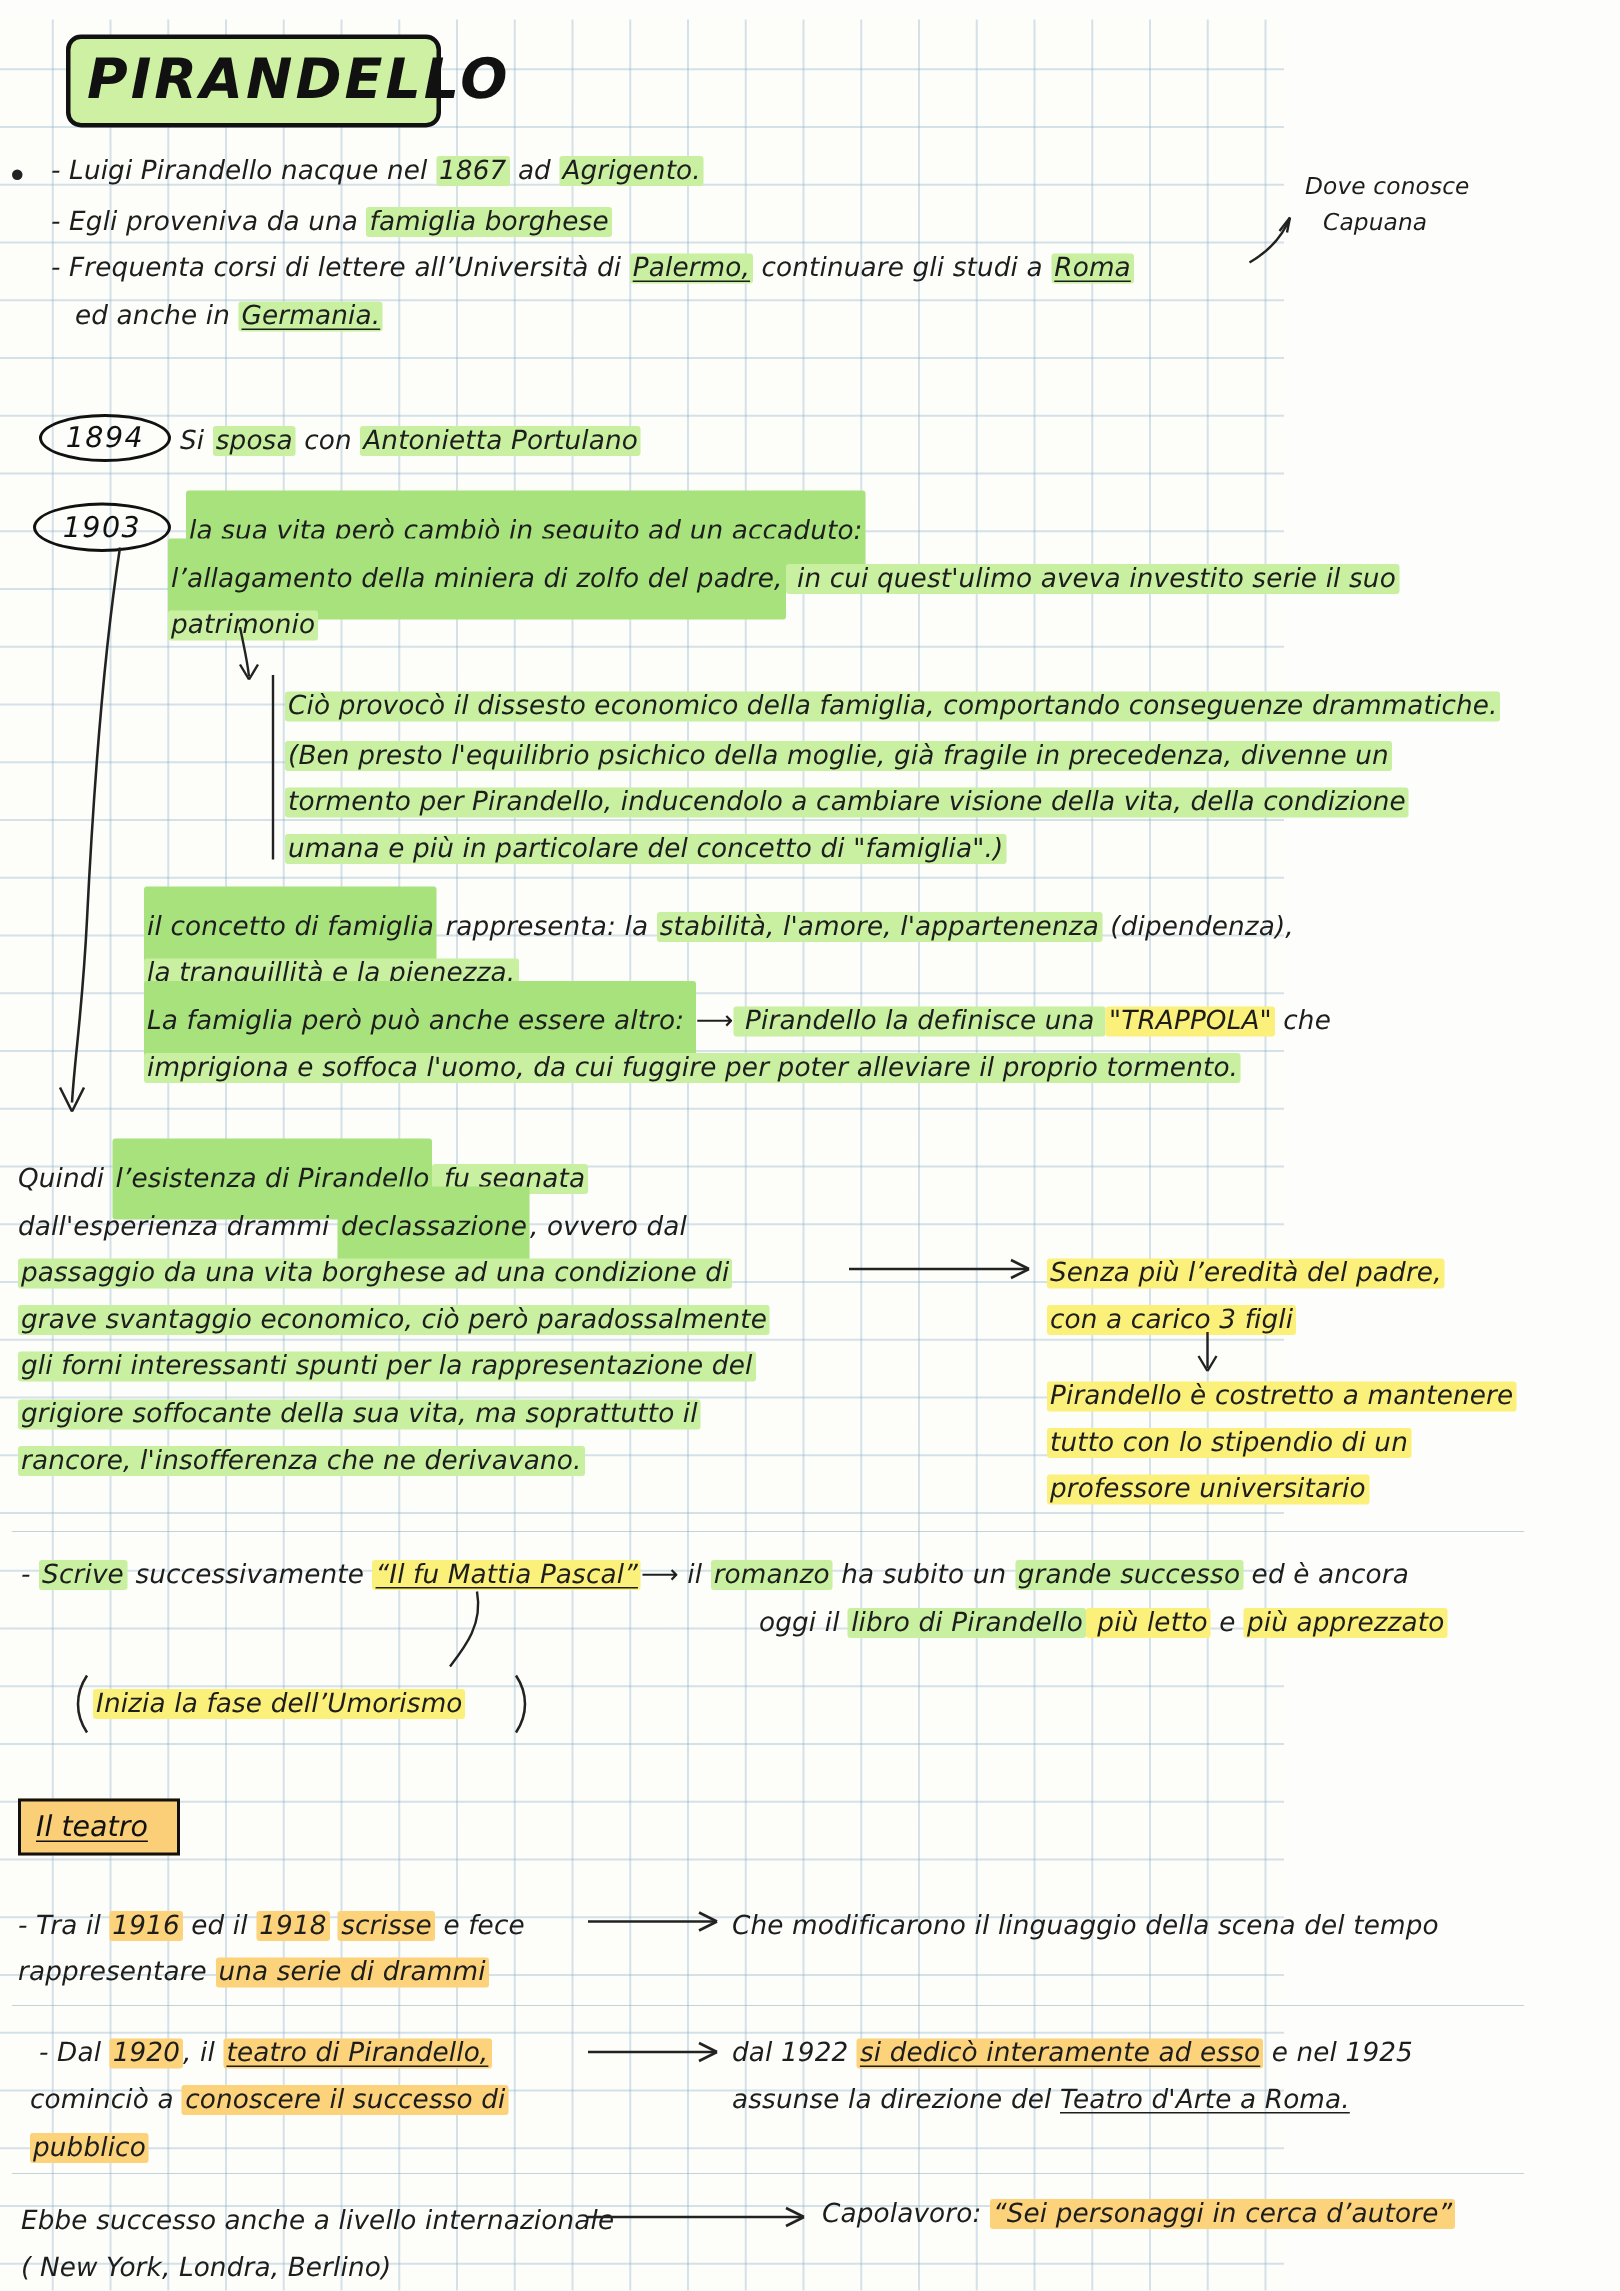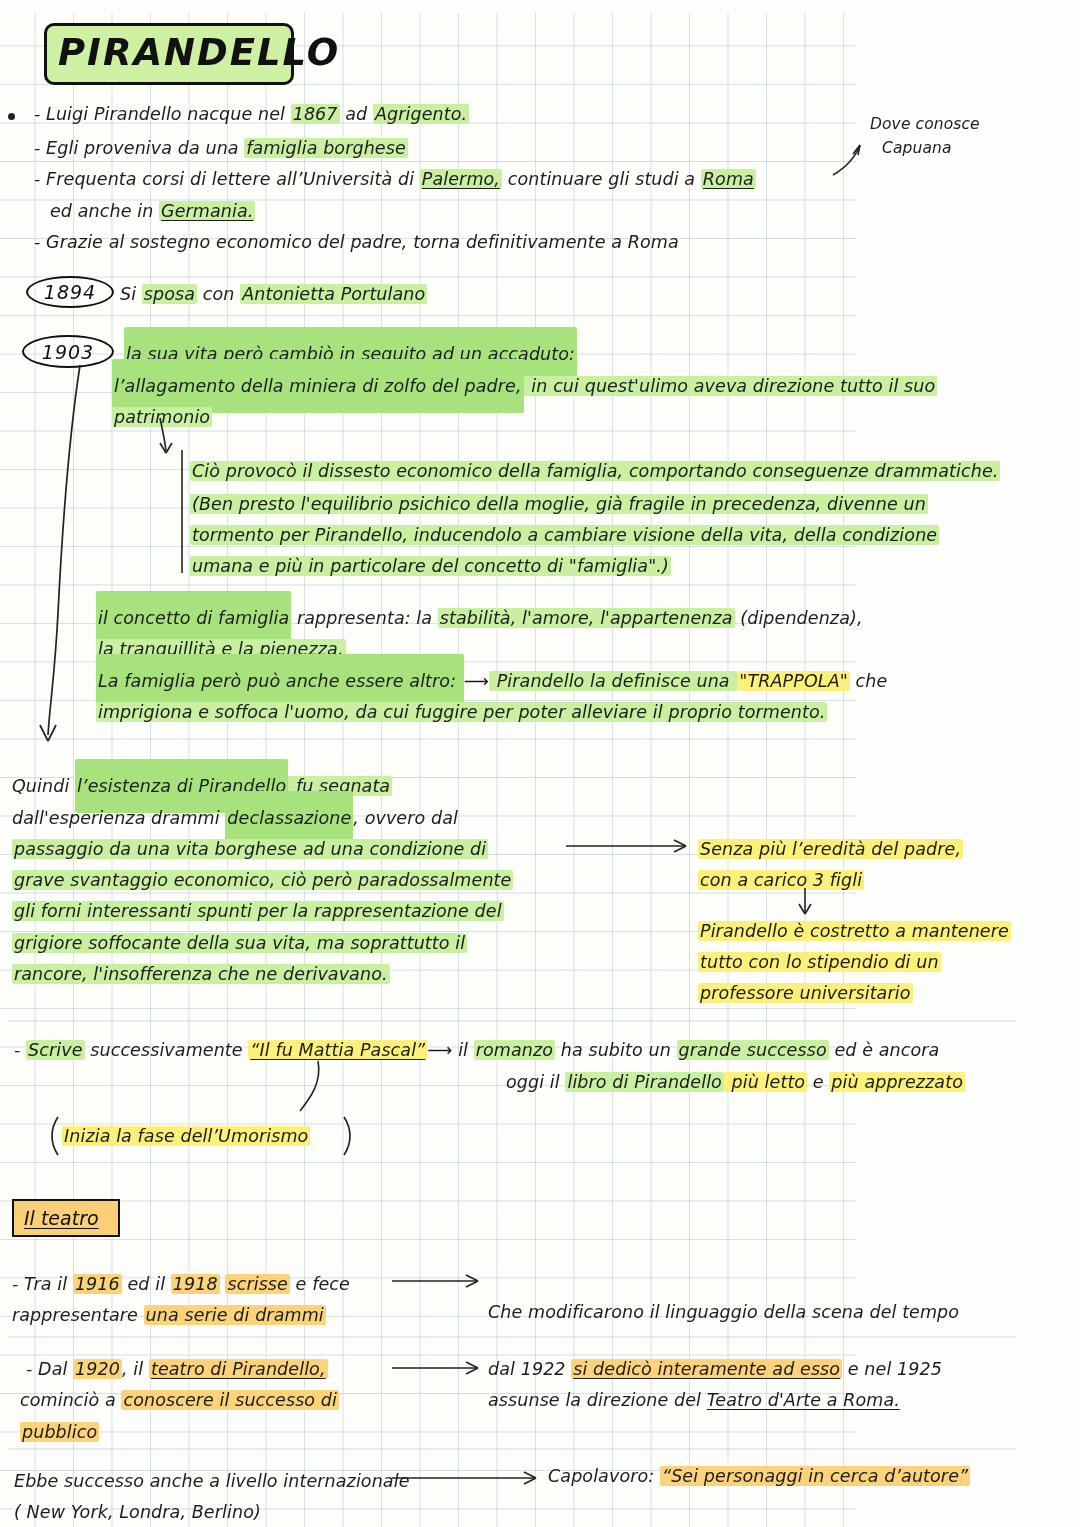--- a/index.html
+++ b/index.html
@@ -110,31 +110,30 @@
   <div class="bullet-dot"></div>
 
   <div class="txt" style="left:34px; top:88px;"><span>- Luigi Pirandello nacque nel </span><span class="hl-green">1867</span><span> ad </span><span class="hl-green">Agrigento.</span></div>
 
   <div class="txt" style="left:34px; top:122px;"><span>- Egli proveniva da una </span><span class="hl-green">famiglia borghese</span></div>
 
   <div class="txt" style="left:34px; top:153px;"><span>- Frequenta corsi di lettere all’Università di </span><span class="hl-green ul">Palermo,</span><span> continuare gli studi a </span><span class="hl-green ul">Roma</span></div>
 
   <div class="txt" style="left:50px; top:185px;"><span>ed anche in </span><span class="hl-green ul">Germania.</span></div>
 
-  <div class="txt" style="left:34px; top:216px;">- Grazie al sostegno economico del padre, torna definitivamente a Roma</div>
 
   <div class="txt" style="left:870px; top:100px; font-size:15.5px;">Dove conosce</div>
   <div class="txt" style="left:870px; top:124px; font-size:15.5px;margin-left:12px;">Capuana</div>
 
   <div class="year-ellipse" style="left:26px; top:263px; width:88px; height:32px; line-height:29px;">1894</div>
   <div class="txt" style="left:120px; top:268px;"><span>Si </span><span class="hl-green">sposa</span><span> con </span><span class="hl-green">Antonietta Portulano</span></div>
 
   <div class="year-ellipse" style="left:22px; top:322px; width:92px; height:33px; line-height:30px;">1903</div>
   <div class="txt" style="left:124px; top:328px;"><span class="hl-green-d">la sua vita però cambiò in seguito ad un accaduto:</span></div>
-  <div class="txt" style="left:112px; top:360px;"><span class="hl-green-d">l’allagamento della miniera di zolfo del padre,</span><span class="hl-green"> in cui quest'ulimo aveva direzione tutto il suo</span></div>
+  <div class="txt" style="left:112px; top:360px;"><span class="hl-green-d">l’allagamento della miniera di zolfo del padre,</span><span class="hl-green"> in cui quest'ulimo aveva investito serie il suo</span></div>
   <div class="txt" style="left:112px; top:391px;"><span class="hl-green">patrimonio</span></div>
 
   <div class="txt" style="left:190px; top:445px;"><span class="hl-green">Ciò provocò il dissesto economico della famiglia, comportando conseguenze drammatiche.</span></div>
   <div class="txt" style="left:190px; top:478px;"><span class="hl-green">(Ben presto l'equilibrio psichico della moglie, già fragile in precedenza, divenne un</span></div>
   <div class="txt" style="left:190px; top:509px;"><span class="hl-green">tormento per Pirandello, inducendolo a cambiare visione della vita, della condizione</span></div>
   <div class="txt" style="left:190px; top:540px;"><span class="hl-green">umana e più in particolare del concetto di "famiglia".)</span></div>
 
   <div class="txt" style="left:96px; top:592px;"><span class="hl-green-d">il concetto di famiglia</span><span> rappresenta: la </span><span class="hl-green">stabilità, l'amore, l'appartenenza</span><span> (dipendenza),</span></div>
   <div class="txt" style="left:96px; top:623px;"><span class="hl-green">la tranquillità e la pienezza.</span></div>
   <div class="txt" style="left:96px; top:655px;"><span class="hl-green-d">La famiglia però può anche essere altro: </span><span>⟶</span><span class="hl-green"> Pirandello la definisce una </span><span class="hl-yellow">"TRAPPOLA"</span><span> che</span></div>
@@ -157,21 +156,21 @@
   <div class="txt" style="left:14px; top:1024px;"><span>- </span><span class="hl-green">Scrive</span><span> successivamente </span><span class="hl-yellow ul">“Il fu Mattia Pascal”</span><span>⟶</span><span> il </span><span class="hl-green">romanzo</span><span> ha subito un </span><span class="hl-green">grande successo</span><span> ed è ancora</span></div>
   <div class="txt" style="left:506px; top:1056px;"><span>oggi il </span><span class="hl-green">libro di Pirandello</span><span class="hl-yellow"> più letto</span><span> e </span><span class="hl-yellow">più apprezzato</span></div>
 
   <div class="txt" style="left:62px; top:1110px;"><span class="hl-yellow">Inizia la fase dell’Umorismo</span></div>
 
   <div id="teatro-box"></div>
   <div id="teatro-text">Il teatro</div>
 
   <div class="txt" style="left:12px; top:1258px;"><span>- Tra il </span><span class="hl-orange">1916</span><span> ed il </span><span class="hl-orange">1918</span><span> </span><span class="hl-orange">scrisse</span><span> e fece</span></div>
   <div class="txt" style="left:12px; top:1289px;"><span>rappresentare </span><span class="hl-orange">una serie di drammi</span></div>
-  <div class="txt" style="left:488px; top:1258px;margin-top:28px;">Che modificarono il linguaggio della scena del tempo</div>
+  <div class="txt" style="left:488px; top:1258px;">Che modificarono il linguaggio della scena del tempo</div>
 
   <div class="txt" style="left:26px; top:1343px;"><span>- Dal </span><span class="hl-orange">1920</span><span>, il </span><span class="hl-orange ul">teatro di Pirandello,</span></div>
   <div class="txt" style="left:20px; top:1374px;"><span>cominciò a </span><span class="hl-orange">conoscere il successo di</span></div>
   <div class="txt" style="left:20px; top:1406px;"><span class="hl-orange">pubblico</span></div>
 
   <div class="txt" style="left:488px; top:1343px;"><span>dal 1922 </span><span class="hl-orange ul">si dedicò interamente ad esso</span><span> e nel 1925</span></div>
   <div class="txt" style="left:488px; top:1374px;"><span>assunse la direzione del </span><span class="ul">Teatro d'Arte a Roma.</span></div>
 
   <div class="txt" style="left:14px; top:1455px;text-align:center;">Ebbe successo anche a livello internazionale</div>
   <div class="txt" style="left:14px; top:1486px;">( New York, Londra, Berlino)</div>

